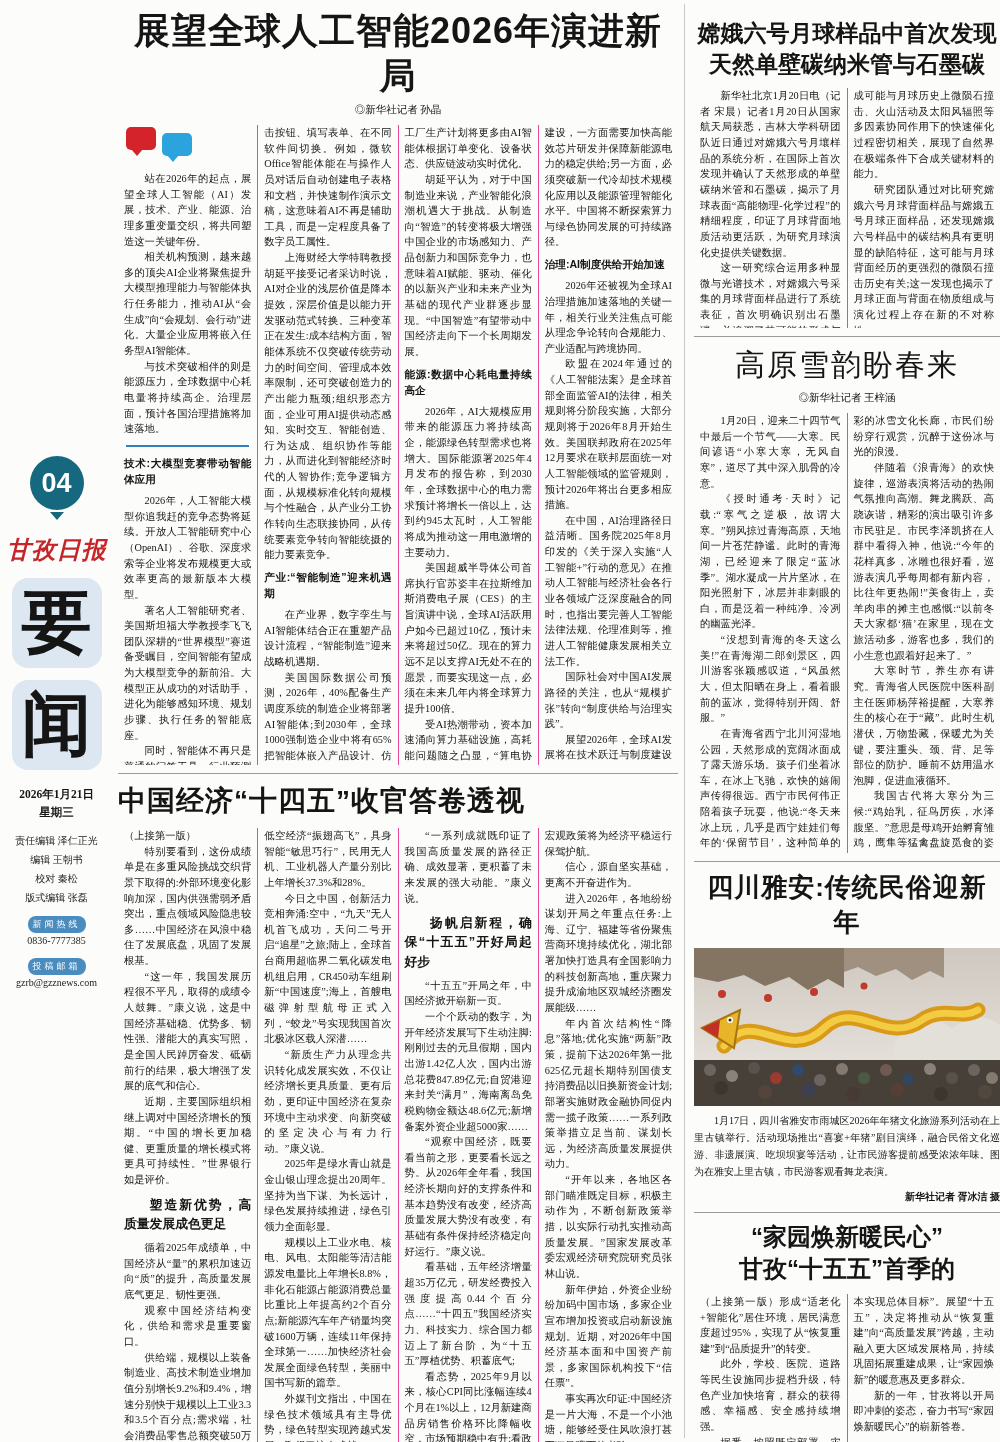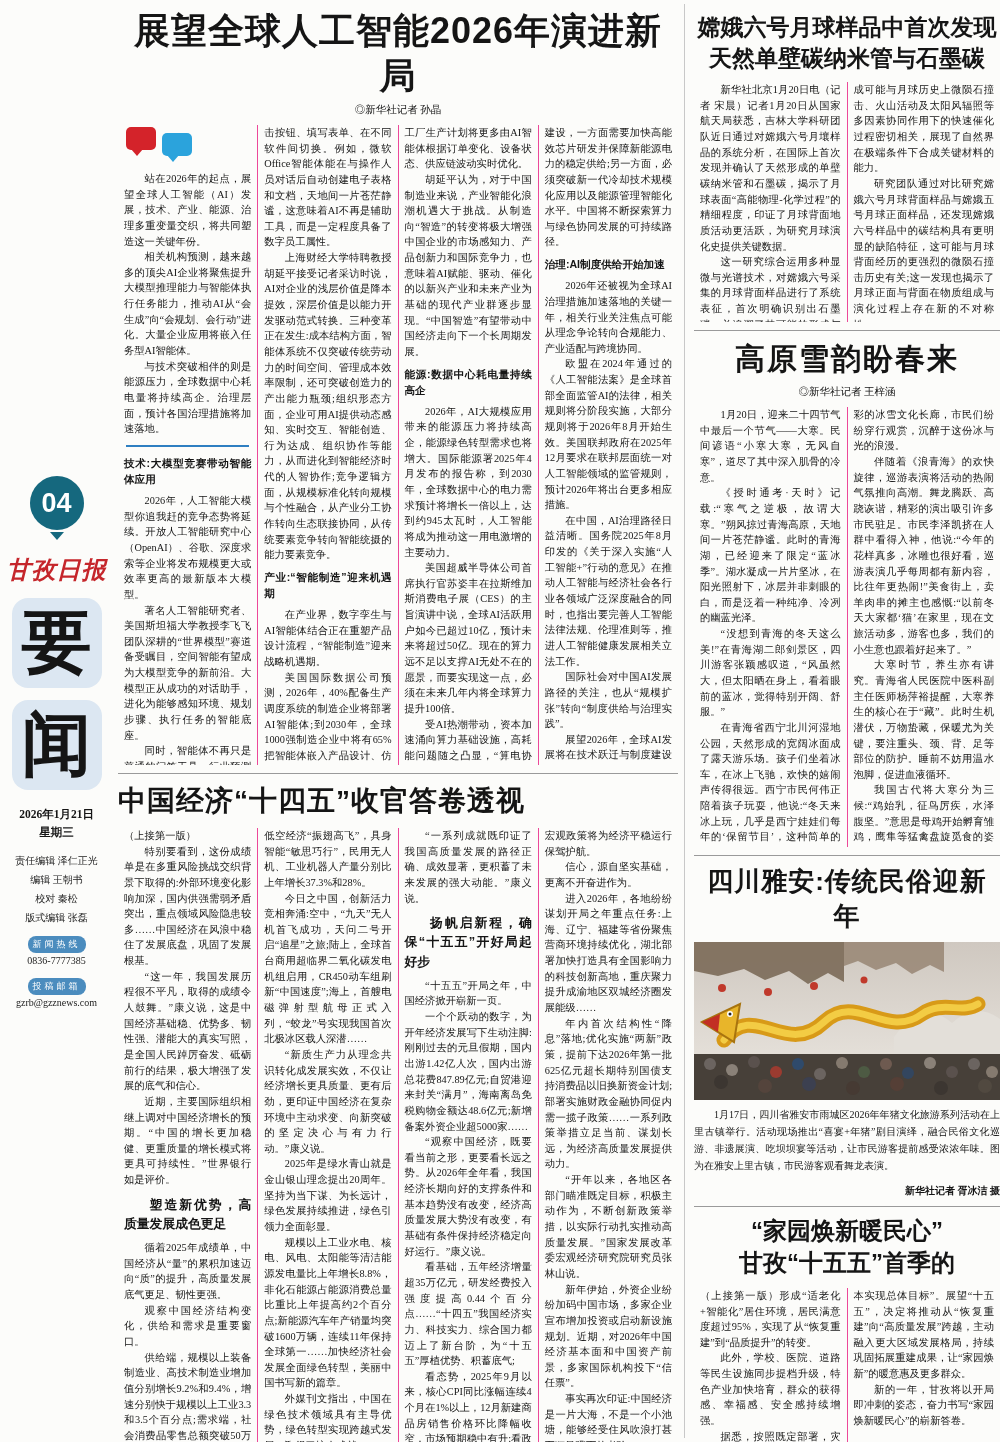--- a/index.html
+++ b/index.html
@@ -1,19 +1,19 @@
 <!DOCTYPE html>
 <html><head>
 <meta charset="utf-8">
 <style>
   html,body{margin:0;padding:0;background:#e9e9e6;}
   .page{position:relative;width:1000px;height:1442px;background:#fcfcfa;
         font-family:"Liberation Serif",serif;color:#151515;overflow:hidden;margin:0 auto;}
   
-  .sidebar{position:absolute;left:0;top:476px;width:113px;text-align:center;}
+  .sidebar{position:absolute;left:0;top:456px;width:113px;text-align:center;}
   .pagenum{width:54px;height:54px;border-radius:50%;background:#15687e;color:#fff;
            font-family:"Liberation Sans",sans-serif;font-weight:bold;font-size:27px;
            line-height:54px;margin:0 auto;}
   .pagenum-tri{width:0;height:0;border-left:7px solid transparent;border-right:7px solid transparent;
            border-top:8px solid #15687e;margin:2px auto 0;}
   .masthead{color:#c5262b;font-size:24px;font-weight:bold;font-style:italic;
            margin-top:14px;letter-spacing:1px;white-space:nowrap;}
   .section-box{width:90px;height:90px;background:#dce7f2;border-radius:16px;margin:12px auto 0;
            font-size:70px;line-height:90px;font-weight:bold;}
   .sb-date{margin-top:15px;font-size:11.5px;font-weight:bold;line-height:1.6;}
@@ -47,23 +47,23 @@
   .bubble::after{content:"";position:absolute;left:5px;bottom:-6px;
         border-left:6px solid transparent;border-right:6px solid transparent;border-top:7px solid;}
   .bubble.red::after{border-top-color:#d4232a;}
   .bubble.blue::after{border-top-color:#2ba3dc;}
   .econ-headline{font-family:"Liberation Sans",sans-serif;font-weight:bold;font-size:28px;
         text-align:left;margin:6px 0 0;letter-spacing:1px;}
   .econ-body{height:630px;}
   
   .right-col{position:absolute;left:694px;top:0;width:306px;}
   .moon-headline{font-family:"Liberation Sans",sans-serif;font-weight:bold;font-size:23px;
-        line-height:1.35;text-align:center;margin:12px 0 0;}
+        line-height:1.35;text-align:center;margin:18px 0 0;}
   .moon-body{height:240px;}
-  .snow-headline{font-size:30px;font-weight:bold;text-align:center;letter-spacing:2px;margin:6px 0 0;}
+  .snow-headline{font-size:30px;font-weight:normal;text-align:center;letter-spacing:2px;margin:6px 0 0;}
   .snow-body{height:440px;}
   .yaan-headline{font-family:"Liberation Sans",sans-serif;font-weight:bold;font-size:26px;
         text-align:center;margin:4px 0 0;letter-spacing:1px;}
   .photo{width:306px;height:158px;margin-top:8px;position:relative;overflow:hidden;background:#d8d3cc;}
   .caption{font-size:10px;line-height:1.7;text-align:justify;margin-top:6px;text-indent:2em;}
   .credit{font-size:10px;text-align:right;margin-top:2px;font-weight:bold;}
   .ganzi-headline{font-family:"Liberation Sans",sans-serif;font-weight:bold;font-size:24px;
         line-height:1.35;text-align:center;margin:4px 0 0;}
   .ganzi-body{height:164px;}
 </style>
@@ -111,21 +111,21 @@
               <p class="para">相关机构预测，越来越多的顶尖AI企业将聚焦提升大模型推理能力与智能体执行任务能力，推动AI从“会生成”向“会规划、会行动”进化。大量企业应用将嵌入任务型AI智能体。</p>
               <p class="para">与技术突破相伴的则是能源压力，全球数据中心耗电量将持续高企。治理层面，预计各国治理措施将加速落地。</p>
               <div class="blue-rule"></div>
               <div class="subhead">技术:大模型竞赛带动智能体应用</div>
               <p class="para">2026年，人工智能大模型你追我赶的竞争态势将延续。开放人工智能研究中心（OpenAI）、谷歌、深度求索等企业将发布规模更大或效率更高的最新版本大模型。</p>
               <p class="para">著名人工智能研究者、美国斯坦福大学教授李飞飞团队深耕的“世界模型”赛道备受瞩目，空间智能有望成为大模型竞争的新前沿。大模型正从成功的对话助手，进化为能够感知环境、规划步骤、执行任务的智能底座。</p>
               <p class="para">同时，智能体不再只是普通的问答工具。行业预测显示，更多深度嵌入特定业务流程的智能体将配置到各行各业，它们可以自主理解任务目标、拆解执行步骤，并代替人类操作软件，诸如点</p>
             </div>
         </div>
         <div class="col">
-            <p class="para cont">击按钮、填写表单、在不同软件间切换。例如，微软Office智能体能在与操作人员对话后自动创建电子表格和文档，天地间一片苍茫静谧，这意味着AI不再是辅助工具，而是一定程度具备了数字员工属性。</p>
+            <p class="para cont">击按钮、填写表单、在不同软件间切换。例如，微软Office智能体能在与操作人员对话后自动创建电子表格和文档，并快速制作演示文稿，这意味着AI不再是辅助工具，而是一定程度具备了数字员工属性。</p>
             <p class="para">上海财经大学特聘教授胡延平接受记者采访时说，AI对企业的浅层价值是降本提效，深层价值是以能力开发驱动范式转换。三种变革正在发生:成本结构方面，智能体系统不仅突破传统劳动力的时间空间、管理成本效率限制，还可突破创造力的产出能力瓶颈;组织形态方面，企业可用AI提供动态感知、实时交互、智能创造、行为达成、组织协作等能力，从而进化到智能经济时代的人智协作;竞争逻辑方面，从规模标准化转向规模与个性融合，从产业分工协作转向生态联接协同，从传统要素竞争转向智能统摄的能力要素竞争。</p>
             <div class="subhead">产业:“智能制造”迎来机遇期</div>
             <p class="para">在产业界，数字孪生与AI智能体结合正在重塑产品设计流程，“智能制造”迎来战略机遇期。</p>
             <p class="para">美国国际数据公司预测，2026年，40%配备生产调度系统的制造企业将部署AI智能体;到2030年，全球1000强制造企业中将有65%把智能体嵌入产品设计、仿真工具等环节。随着感知、决策与执行能力持续进化，</p>
           </div>
         <div class="col">
             <p class="para cont">工厂生产计划将更多由AI智能体根据订单变化、设备状态、供应链波动实时优化。</p>
             <p class="para">胡延平认为，对于中国制造业来说，产业智能化浪潮机遇大于挑战。从制造向“智造”的转变将极大增强中国企业的市场感知力、产品创新力和国际竞争力，也意味着AI赋能、驱动、催化的以新兴产业和未来产业为基础的现代产业群逐步显现。“中国智造”有望带动中国经济走向下一个长周期发展。</p>
             <div class="subhead">能源:数据中心耗电量持续高企</div>
             <p class="para">2026年，AI大规模应用带来的能源压力将持续高企，能源绿色转型需求也将增大。国际能源署2025年4月发布的报告称，到2030年，全球数据中心的电力需求预计将增长一倍以上，达到约945太瓦时，人工智能将成为推动这一用电激增的主要动力。</p>

